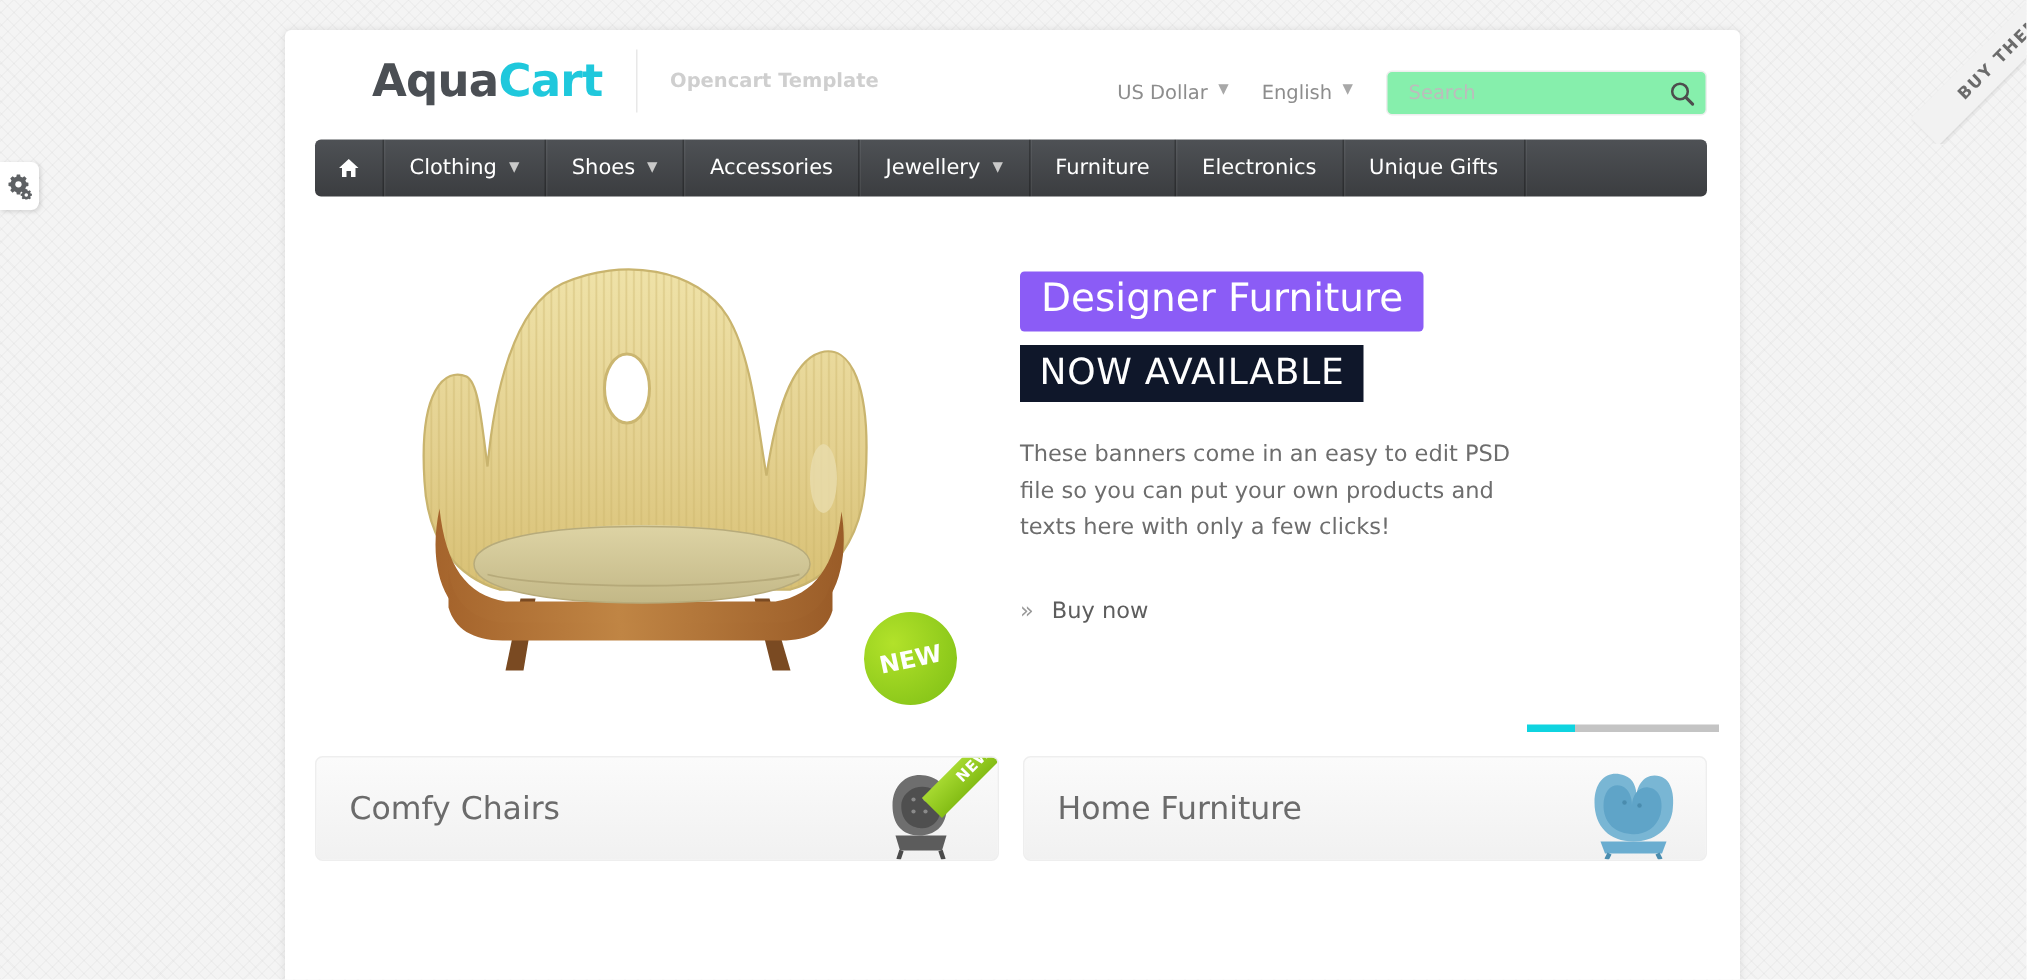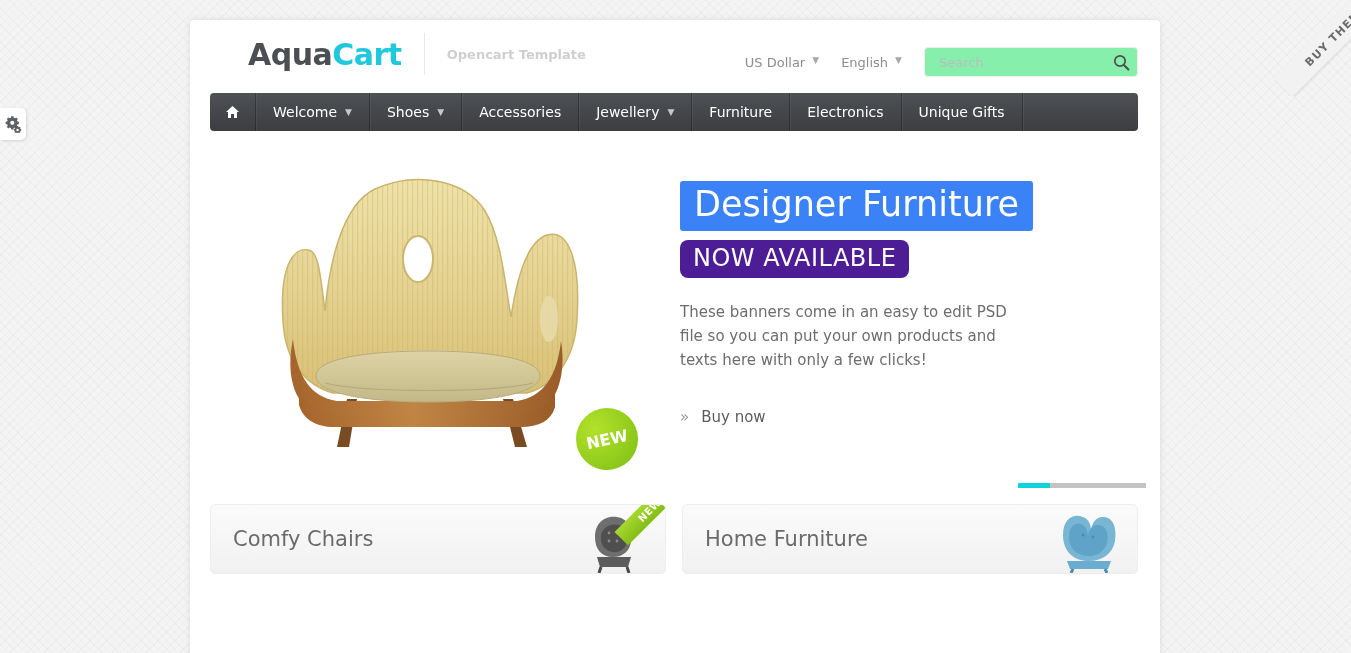--- a/index.html
+++ b/index.html
@@ -151,35 +151,35 @@
     margin: 12px 0 0 0;
     display: flex;
   }
   .slide-img {
     width: 490px; position: relative;
     display: flex; align-items: center; justify-content: center;
   }
   .slide-copy { flex: 1; padding-top: 38px; }
   .headline {
     display: inline-block;
-    background: #3b82f6;
+    background: #8b5cf6;
     color: #ffffff;
-    font-size: 35px;
+    font-size: 26px;
     font-weight: normal;
     padding: 5px 14px 8px 14px;
     border-radius: 3px;
     line-height: 1.05;
   }
   .subhead {
     display: inline-block;
-    background: #4c1d95;
+    background: #0f172a;
     color: #ffffff;
     font-size: 24px;
     padding: 4px 13px 6px 13px;
-    border-radius: 8px;
+    border-radius: 0;
     margin-top: 9px;
     letter-spacing: 0.5px;
   }
   .slide-text {
     margin-top: 22px;
     font-size: 15px; color: #6d6d6d; line-height: 1.62;
     max-width: 345px;
   }
   .buy-now {
     margin-top: 20px;
@@ -298,21 +298,21 @@
     </div>
   </div>
 
   <nav class="nav">
     <div class="nav-item home">
       <svg width="15" height="14" viewBox="0 0 15 14">
         <path d="M7.5 1 L14 7 H12 V13 H9 V9 H6 V13 H3 V7 H1 Z" fill="#ffffff"></path>
       </svg>
     </div>
     <div class="nav-item">
-      <span>Welcome</span>
+      <span>Clothing</span>
       <span class="chev">▼</span>
     </div>
     <div class="nav-item">
       <span>Shoes</span>
       <span class="chev">▼</span>
     </div>
     <div class="nav-item">
       <span>Accessories</span>
     </div>
     <div class="nav-item">

